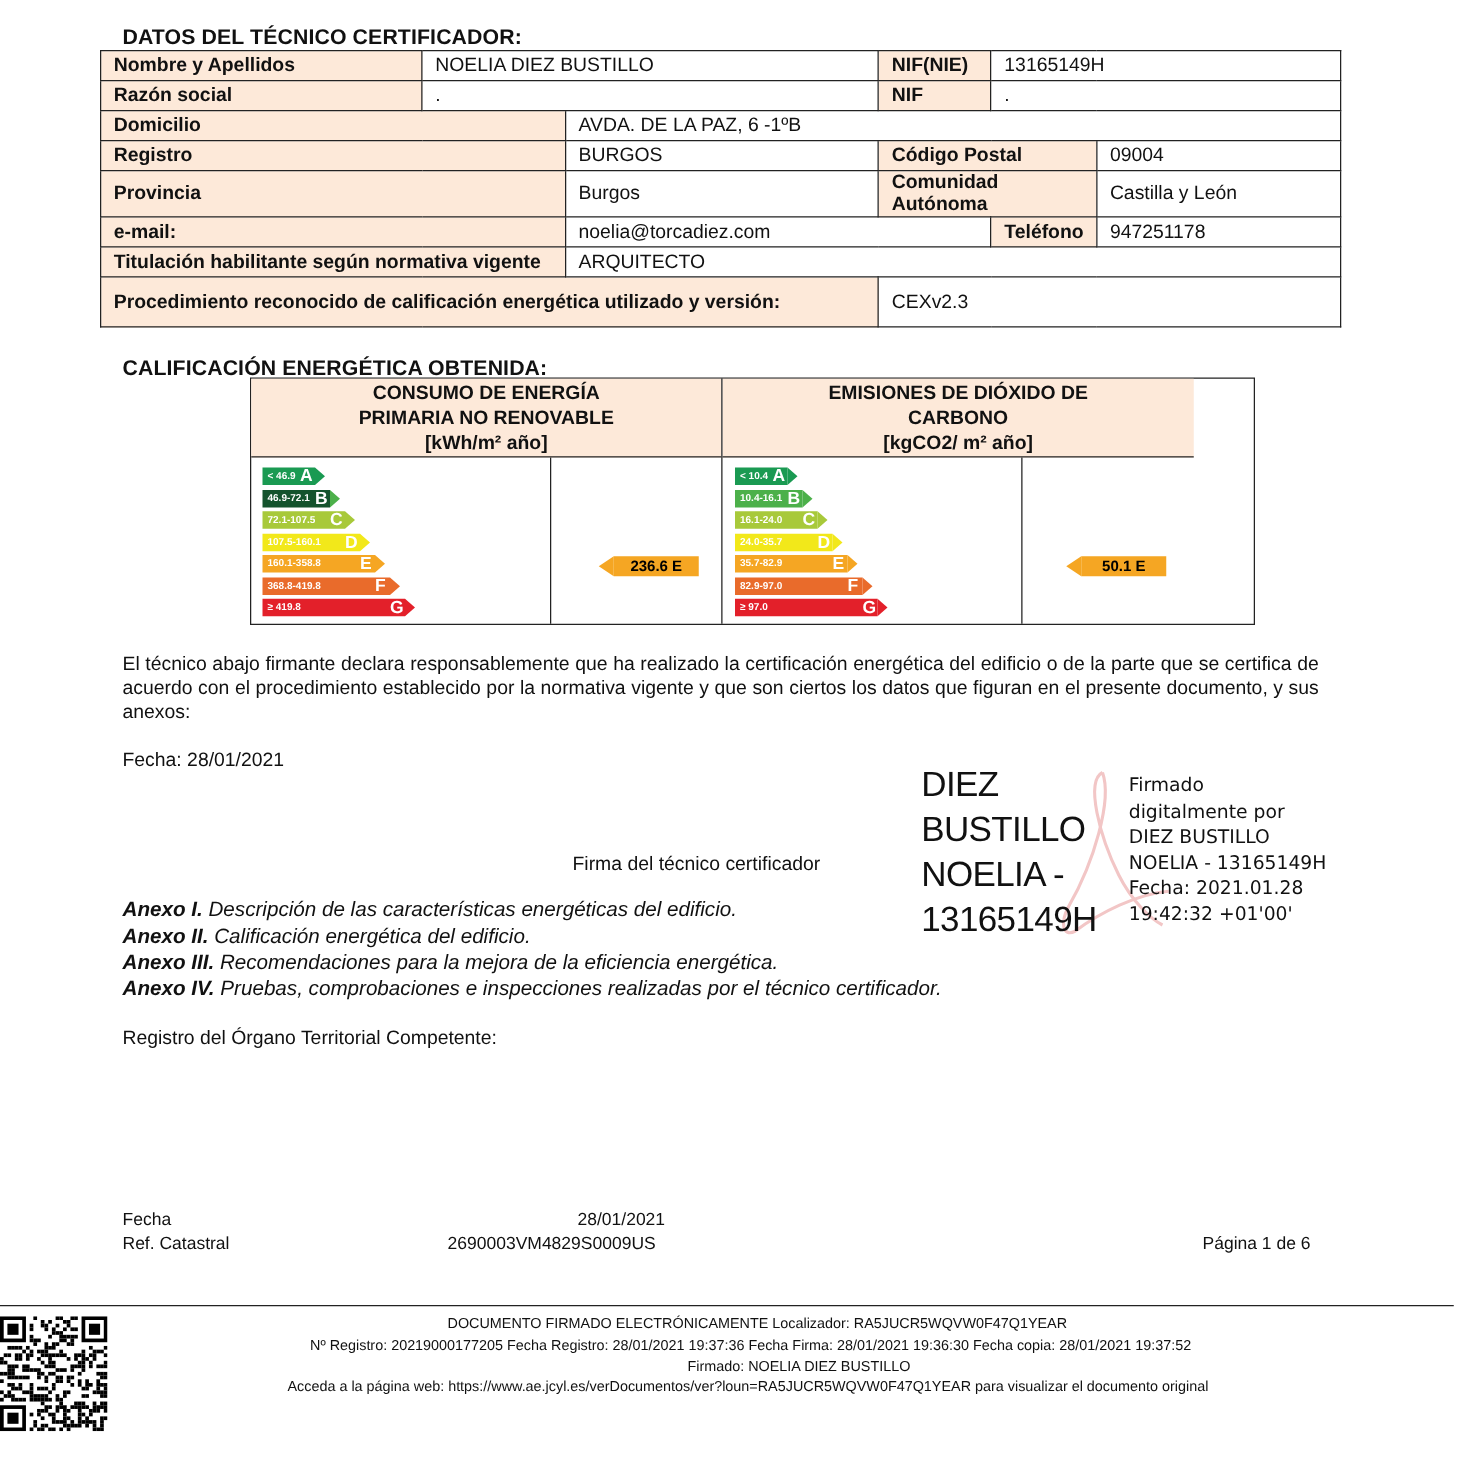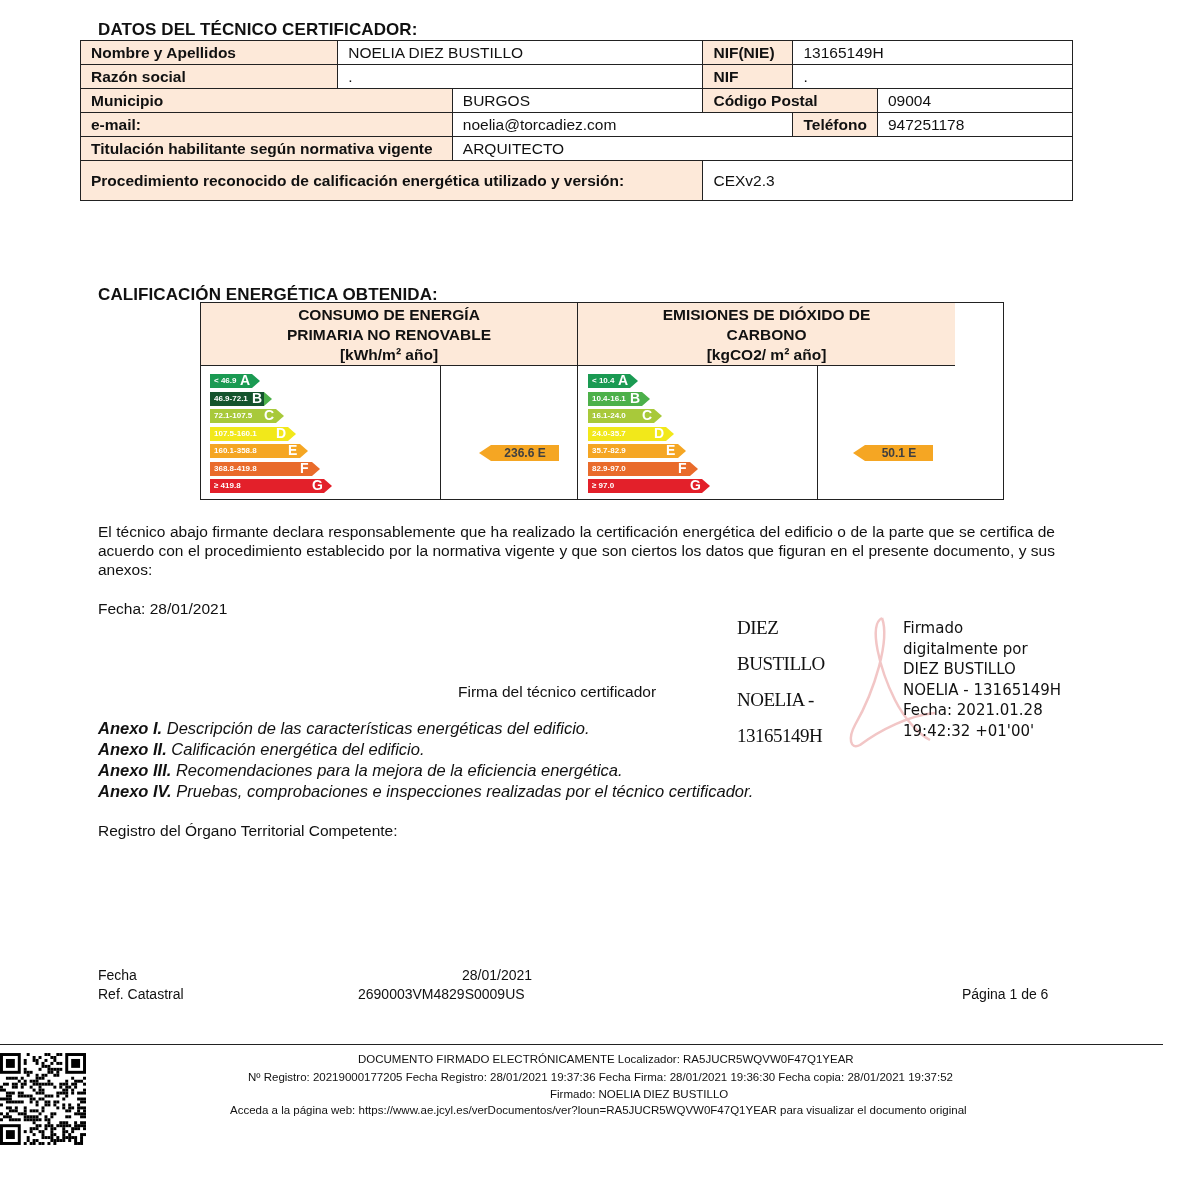--- a/index.html
+++ b/index.html
@@ -16,25 +16,25 @@
   .rating { position:absolute; left:200px; top:302px; width:754px; height:196px; border:1px solid #222;padding-left:48px; }
   .rating .hdr { position:absolute; top:0; height:63px; background:#fde9d9; border-bottom:1px solid #222;
                  font-weight:bold; font-size:15.5px; text-align:center; line-height:20px; padding-top:2px; box-sizing:border-box; }
   .rating .vline { position:absolute; top:0; bottom:0; width:1px; background:#222; }
   .rating .vline2 { position:absolute; top:63px; bottom:0; width:1px; background:#222; }
   .scale { position:absolute; }
   .bar { position:absolute; height:14px; color:#fff; font-size:8px; line-height:14px; font-weight:bold; }
   .bar .txt { position:absolute; left:4px; top:0; white-space:nowrap; }
   .bar .let { position:absolute; top:-1px; font-size:14px; font-weight:bold; }
   .bar .tip { position:absolute; top:0; width:0; height:0; border-top:7px solid transparent; border-bottom:7px solid transparent; }
-  .res { position:absolute; height:16px; background:#f5a623; font-weight:bold; font-size:12px; line-height:16px; text-align:center; color:#404040; }
+  .res { position:absolute; height:16px; background:#f5a623; font-weight:bold; font-size:12px; line-height:16px; text-align:center; color:#000000; }
   .res .tip { position:absolute; left:-12px; top:0; width:0; height:0; border-top:8px solid transparent; border-bottom:8px solid transparent; border-right:12px solid #f5a623; }
 
   .para { position:absolute; left:98px; top:522px; width:957px; font-size:15.5px; line-height:19px; text-align:justify; }
-  .sig-big { position:absolute; left:737px; top:610px; font-size:19px; line-height:36px; font-family:Liberation Serif, serif; letter-spacing:-0.5px; color:#111; }
+  .sig-big { position:absolute; left:737px; top:610px; font-size:28px; line-height:36px; font-family:Liberation Sans, sans-serif; letter-spacing:-0.5px; color:#111; }
   .sig-small { position:absolute; left:903px; top:618px; font-size:15px; line-height:20.5px; font-family:"DejaVu Sans", sans-serif; color:#111; }
   .annex { position:absolute; left:98px; font-size:16.5px; font-style:italic; }
   .annex b { font-weight:bold; }
   .small { font-size:14px; }
   .footer-rule { position:absolute; left:0; top:1044px; width:1163px; height:1px; background:#222; }
   .ft { position:absolute; font-size:11.5px; white-space:nowrap; }
   .qr { position:absolute; left:0; top:1053px; width:86px; height:92px; }
 </style>
 </head>
 <body>
@@ -57,24 +57,34 @@
     <td class="lab">NIF(NIE)</td>
     <td class="val" colspan="2">13165149H</td>
   </tr>
   <tr>
     <td class="lab">Razón social</td>
     <td class="val" colspan="2">.</td>
     <td class="lab">NIF</td>
     <td class="val" colspan="2">.</td>
   </tr>
   <tr>
-    <td class="lab" colspan="2">Municipio</td>
+    <td class="lab" colspan="2">Domicilio</td>
+    <td class="val" colspan="4">AVDA. DE LA PAZ, 6 -1ºB</td>
+  </tr>
+  <tr>
+    <td class="lab" colspan="2">Registro</td>
     <td class="val" style="width:170px">BURGOS</td>
     <td class="lab" colspan="2">Código Postal</td>
     <td class="val">09004</td>
+  </tr>
+  <tr>
+    <td class="lab" colspan="2">Provincia</td>
+    <td class="val">Burgos</td>
+    <td class="lab" colspan="2">Comunidad Autónoma</td>
+    <td class="val">Castilla y León</td>
   </tr>
   <tr>
     <td class="lab" colspan="2">e-mail:</td>
     <td class="val" colspan="2">noelia@torcadiez.com</td>
     <td class="lab">Teléfono</td>
     <td class="val">947251178</td>
   </tr>
   <tr>
     <td class="lab" colspan="2">Titulación habilitante según normativa vigente</td>
     <td class="val" colspan="4">ARQUITECTO</td>

